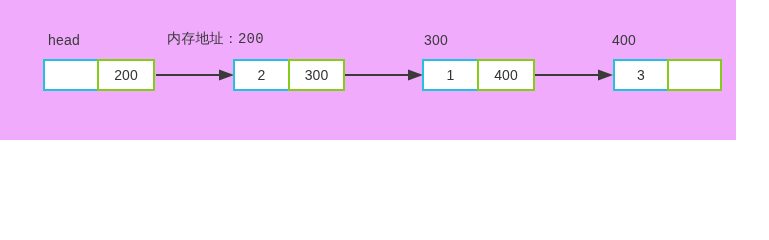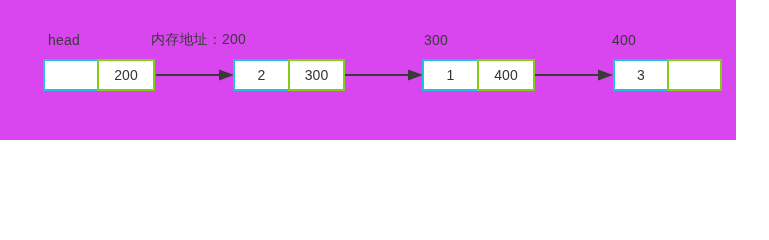--- a/index.html
+++ b/index.html
@@ -10,34 +10,35 @@
   body {
     font-family: "Liberation Sans", "DejaVu Sans", sans-serif;
     width: 769px;
     height: 140px;
     overflow: hidden;
   }
   #diagram {
     position: relative;
     width: 736px;
     height: 140px;
-    background: #d946ef;
+    background: #f0abfc;
   }
 
   
   .label {
     position: absolute;
     font-size: 14px;
     line-height: 18px;
     color: #3a3a3a;
     white-space: nowrap;
     letter-spacing: 0.2px;
   }
   .label.cjk {
-    font-family: Liberation Sans, sans-serif;
+    font-family: Liberation Mono, monospace;
+    margin-left: 16px;
   }
 
   
   .node {
     position: absolute;
     height: 32px;
     display: flex;
     align-items: stretch;
     box-sizing: border-box;
   }

